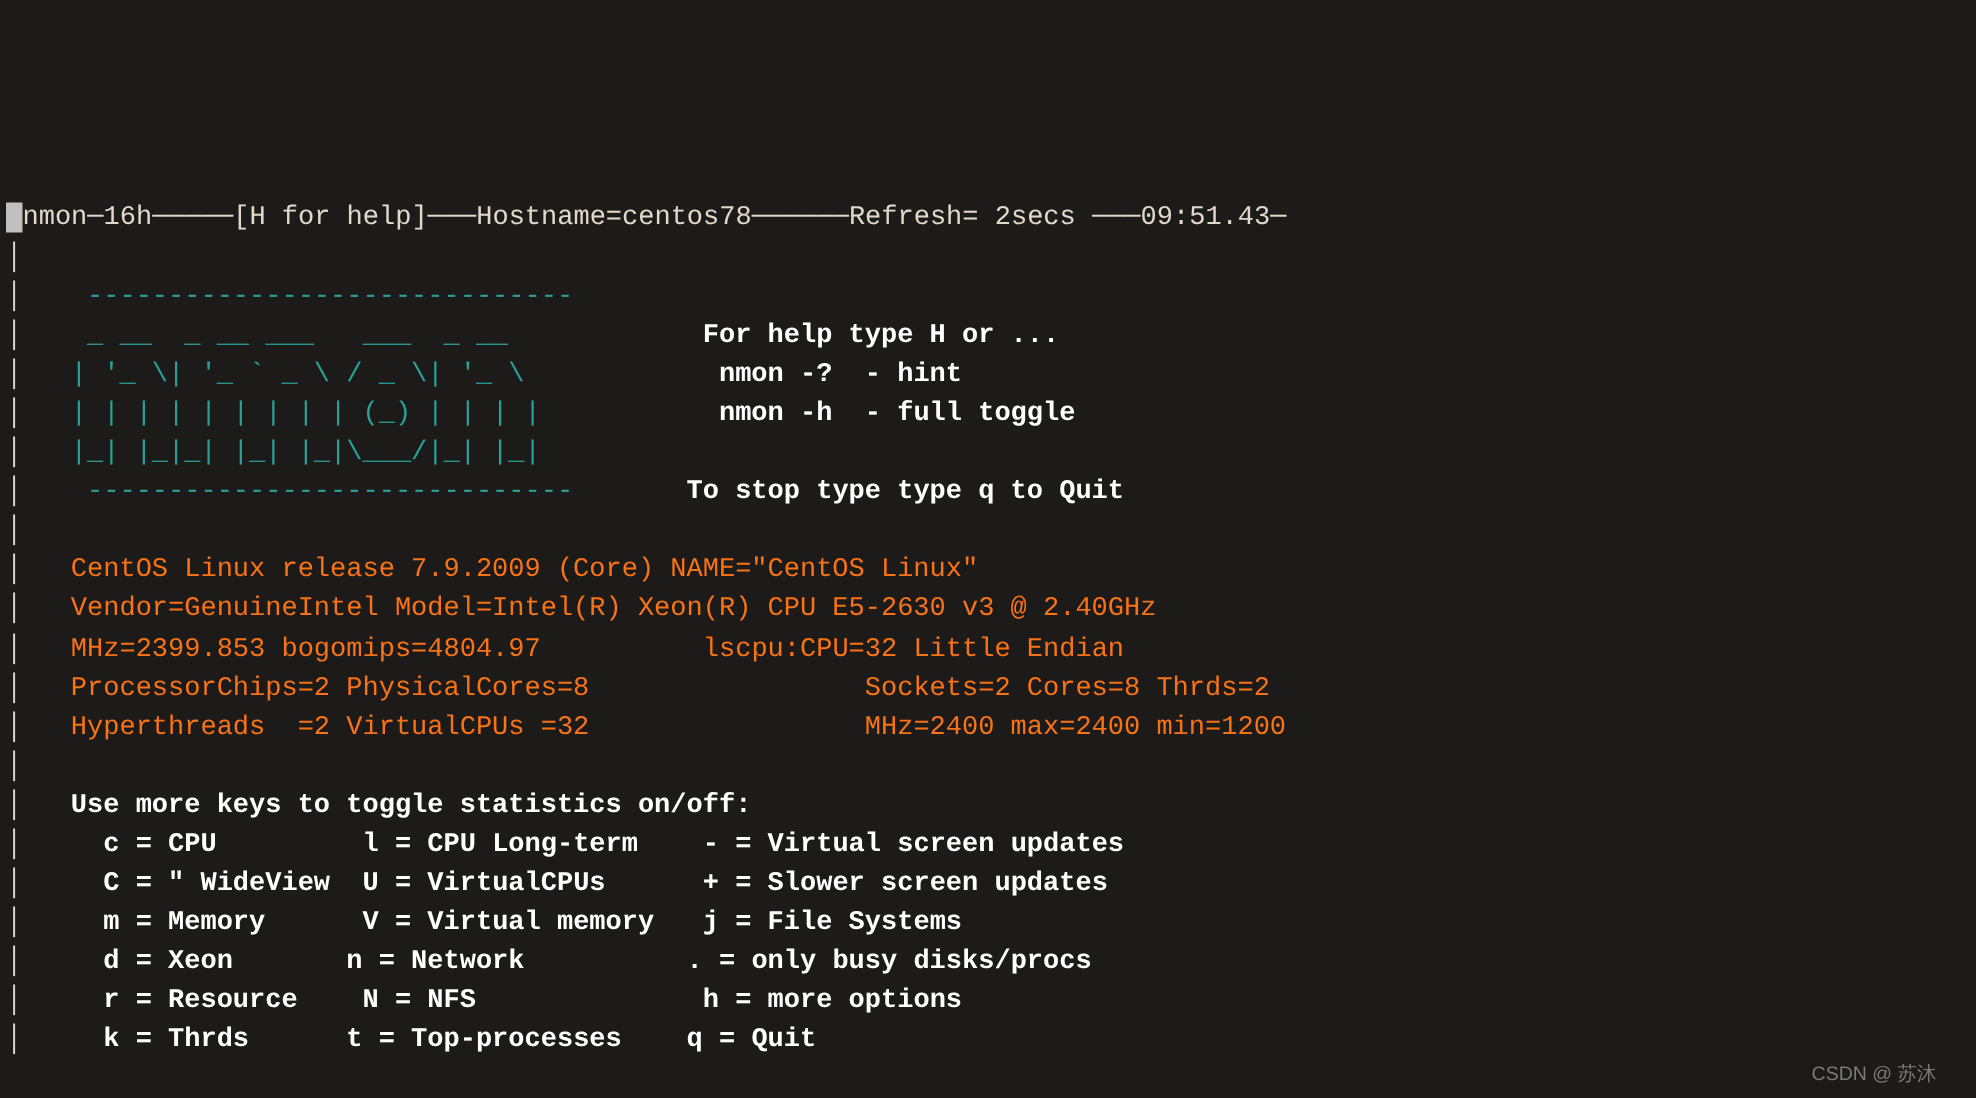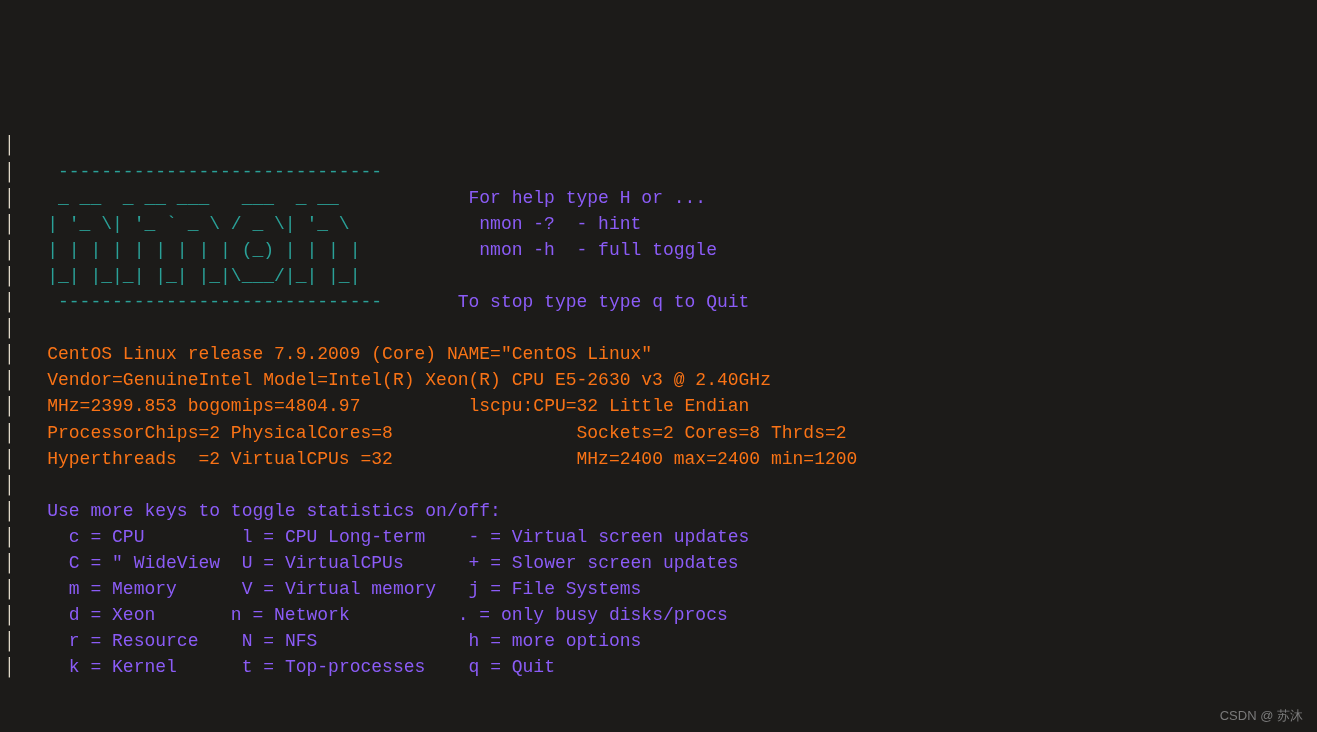--- a/index.html
+++ b/index.html
@@ -27,57 +27,59 @@
     .header-line {
       color: #e0d8c8;
     }
     .teal {
       color: #2aa198;
     }
     .red {
       color: #f97316;
     }
     .white {
-      color: #8b5cf6;
+      color: #ffffff;
+      font-weight: bold;
     }
     .watermark {
       position: fixed;
       bottom: 6px;
-      right: 14px;
+      right: 26px;
       font-size: 13px;
       color: #7a7a7a;
       font-family: sans-serif;
       white-space: normal;
     }
   </style>
 </head>
 <body>
 
 
 
 <div class="terminal">
+<span class="header-line"><span class="cursor"> </span><span>nmon</span>─<span>16h</span>─────<span>[H for help]</span>───<span>Hostname=</span><span>centos78</span>──────<span>Refresh= </span><span>2secs</span> ───<span>09:51.43</span>─</span>
 │
 │<span class="teal">    ------------------------------</span>
 │<span class="teal">    _ __  _ __ ___   ___  _ __     </span>       <span class="white">For help type H or ...</span>
 │<span class="teal">   | '_ \| '_ ` _ \ / _ \| '_ \    </span>       <span class="white"> nmon -?  - hint</span>
 │<span class="teal">   | | | | | | | | | (_) | | | |   </span>       <span class="white"> nmon -h  - full toggle</span>
 │<span class="teal">   |_| |_|_| |_| |_|\___/|_| |_|   </span>
 │<span class="teal">    ------------------------------</span>       <span class="white">To stop type type q to Quit</span>
 │
 │   <span class="red">CentOS Linux release 7.9.2009 (Core) NAME="CentOS Linux"</span>
 │   <span class="red">Vendor=GenuineIntel Model=Intel(R) Xeon(R) CPU E5-2630 v3 @ 2.40GHz</span>
 │   <span class="red">MHz=2399.853 bogomips=4804.97</span>          <span class="red">lscpu:CPU=32 Little Endian</span>
 │   <span class="red">ProcessorChips=2 PhysicalCores=8</span>                 <span class="red">Sockets=2 Cores=8 Thrds=2</span>
 │   <span class="red">Hyperthreads  =2 VirtualCPUs =32</span>                 <span class="red">MHz=2400 max=2400 min=1200</span>
 │
 │   <span class="white">Use more keys to toggle statistics on/off:</span>
 │   <span class="white"><span>  c = CPU        </span> <span>l = CPU Long-term   </span> <span>- = Virtual screen updates</span></span>
 │   <span class="white"><span>  C = " WideView </span> <span>U = VirtualCPUs     </span> <span>+ = Slower screen updates</span></span>
 │   <span class="white"><span>  m = Memory     </span> <span>V = Virtual memory  </span> <span>j = File Systems</span></span>
 │   <span class="white"><span>  d = Xeon      </span> <span>n = Network         </span> <span>. = only busy disks/procs</span></span>
 │   <span class="white"><span>  r = Resource   </span> <span>N = NFS             </span> <span>h = more options</span></span>
-│   <span class="white"><span>  k = Kernel     </span> <span>t = Top-processes   </span> <span>q = Quit</span></span>
+│   <span class="white"><span>  k = Thrds     </span> <span>t = Top-processes   </span> <span>q = Quit</span></span>
 </div>
 
 <div class="watermark">CSDN @ 苏沐</div>
 
 
 
 
 </body></html>

